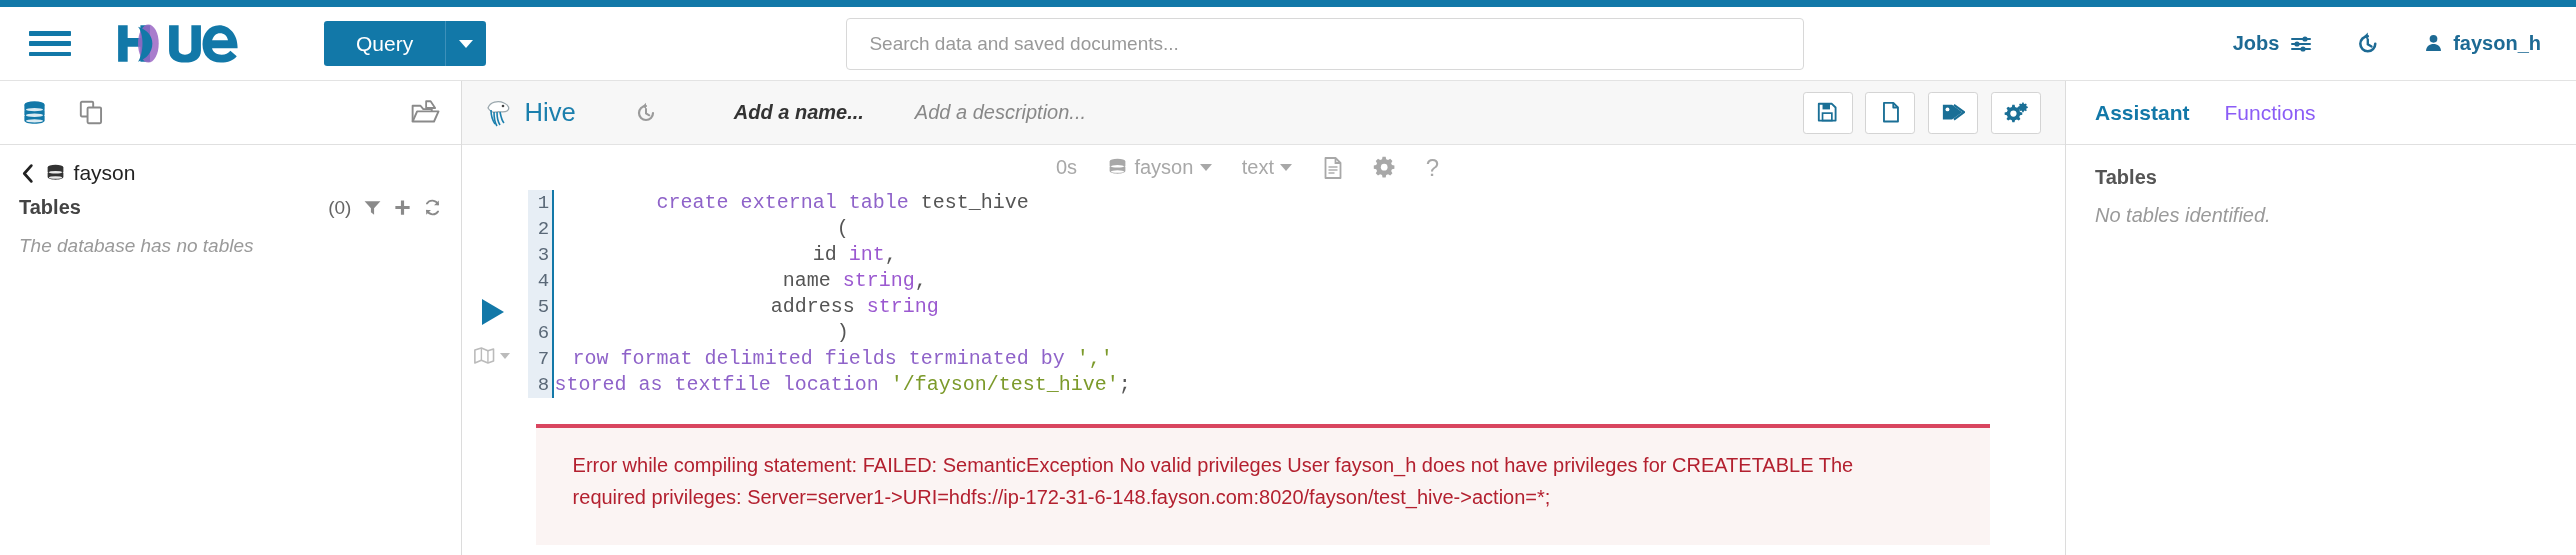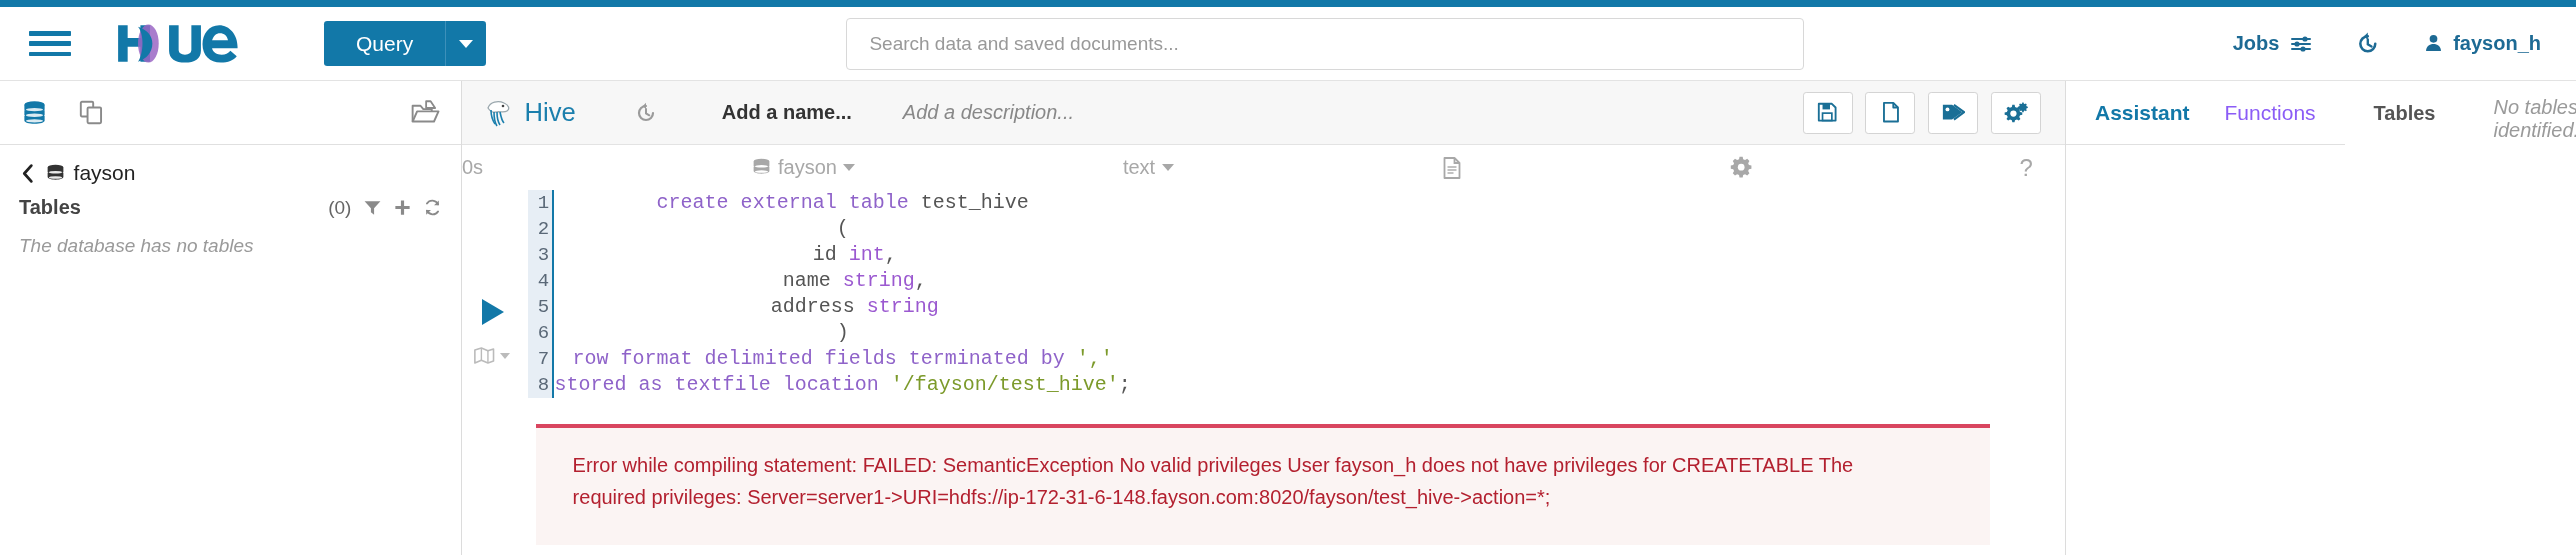--- a/index.html
+++ b/index.html
@@ -171,22 +171,23 @@
     gap: 16px;
   }
   .hive-label {
     display: flex; align-items: center; gap: 9.6px;
     font-size: 25.6px;
     color: #1b7fad;
     cursor: pointer;
   }
   .tb-history { margin-left: 42px; cursor: pointer; display:flex; align-items:center; }
   .tb-name {
-    margin-left: 48px;
-    font-size: 20px;
+    margin-left: 60px;
+    font-size: 20px;
+    font-style: italic;
     font-weight: bold;
     color: #333;
     cursor: text;
   }
   .tb-desc {
     margin-left: 35px;
     font-size: 20px;
     font-style: italic;
     color: #888;
     cursor: text;
@@ -199,21 +200,21 @@
     width: 50px; height: 42px;
     border: 0.8px solid #d4d4d4;
     border-radius: 3.2px;
     background: #fff;
     display: flex; align-items: center; justify-content: center;
     cursor: pointer;
   }
 
   .status-row {
     height: 45px;
-    display: flex; align-items: center; justify-content: space-between;
+    display: flex; align-items: center; justify-content: center;
     padding: 0 32px 0 0;
     gap: 30px;
     color: #a8a8a8;
     font-size: 20px;
   }
   .status-item { display: flex; align-items: center; gap: 6.4px; cursor: pointer; }
   .caret-sm {
     width: 0; height: 0;
     border-left: 6.4px solid transparent;
     border-right: 6.4px solid transparent;
@@ -284,21 +285,21 @@
     font-size: 20px;
     line-height: 32px;
     padding-left: 17.6px;
   }
 
   
   .right-panel {
     width: 511px;
     border-left: 0.8px solid #dcdcdc;
     background: #ffffff;
-    display: flex; flex-direction: row;
+    display: flex; flex-direction: column;
   }
   .right-tabs {
     height: 64px;
     display: flex; align-items: center;
     gap: 35px;
     padding: 0 29px;
     border-bottom: 0.8px solid #e0e0e0;
   }
   .rtab {
     font-size: 21px;

